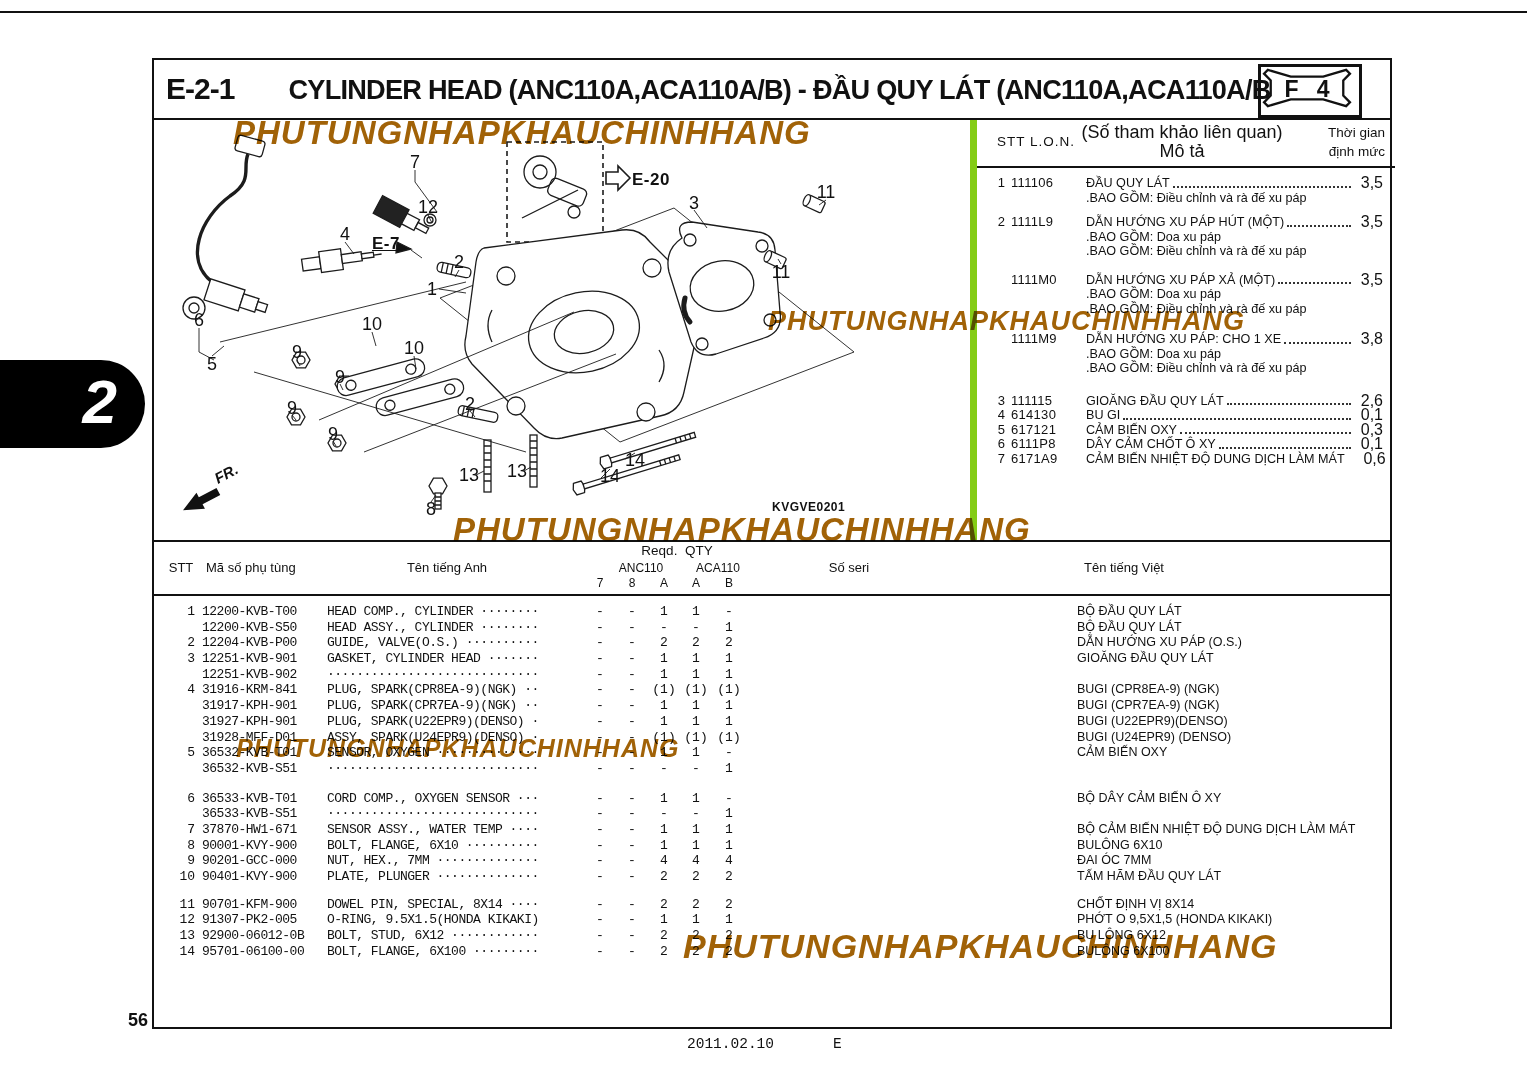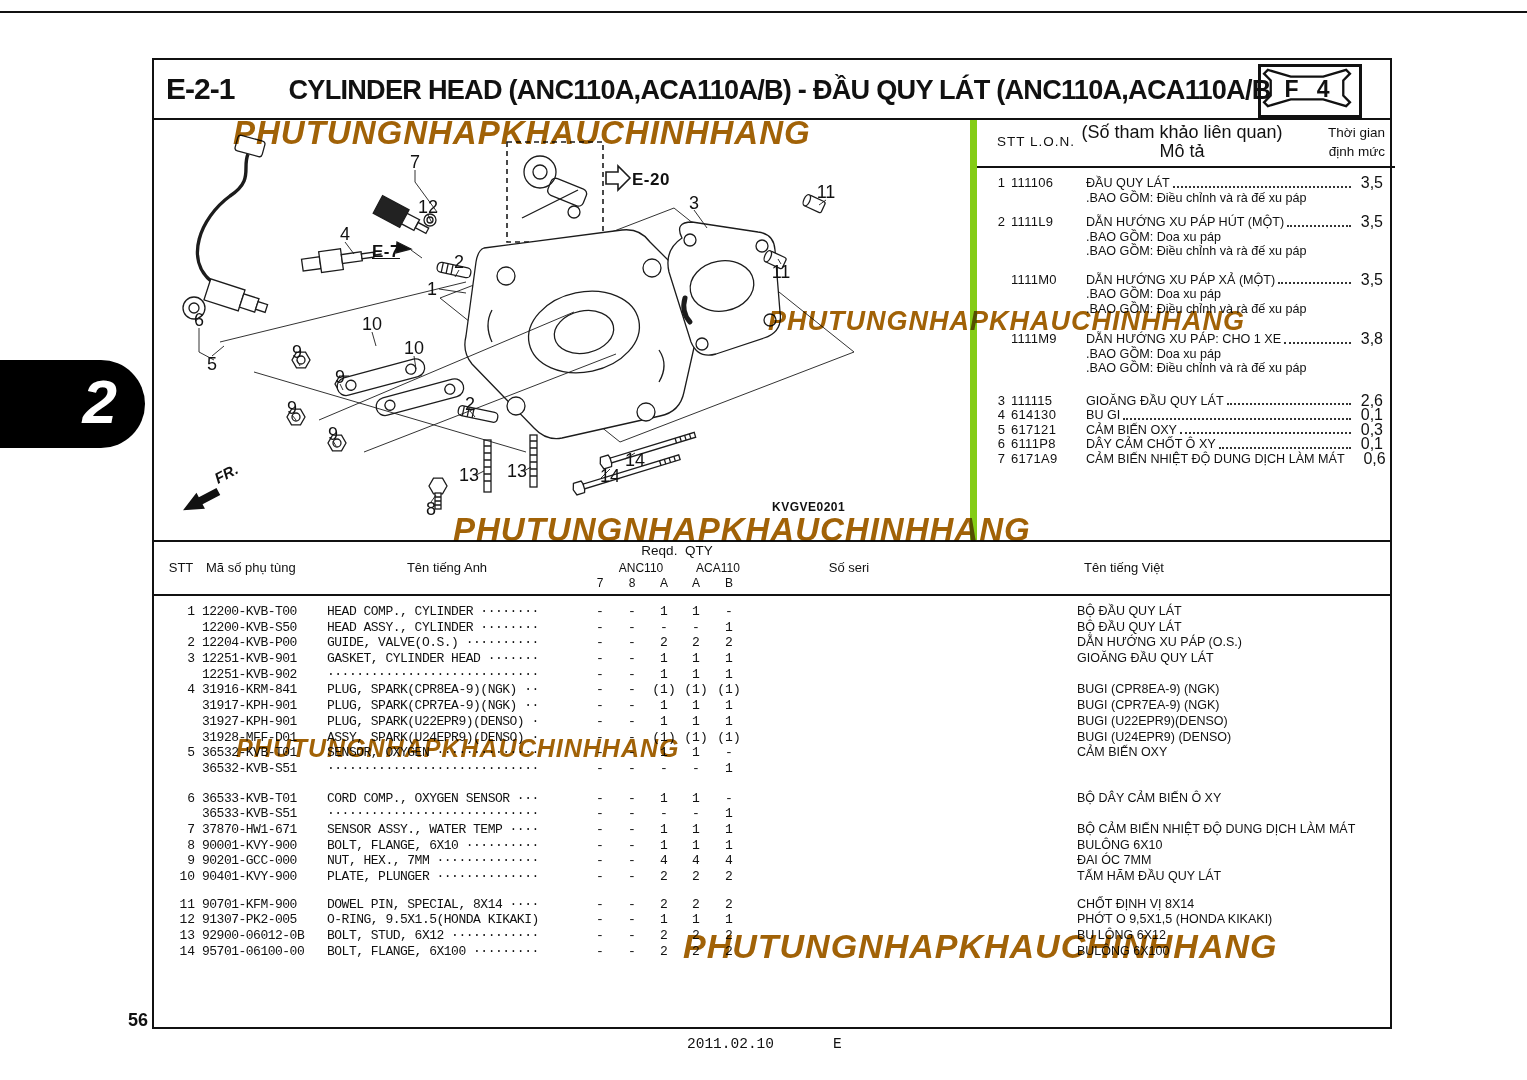--- a/index.html
+++ b/index.html
@@ -275,21 +275,21 @@
                 <path d="M210,332 L462,234"></path>
             </g>
 
             <g transform="translate(52,378) rotate(-28)">
               <polygon points="-26,0 -6,-9 -6,-4 14,-4 14,4 -6,4 -6,9" fill="#111" stroke="none"></polygon>
             </g>
           </g>
           <text x="64" y="364" transform="rotate(-28 64 364)" font-size="15" font-weight="bold" font-style="italic" fill="#111">FR.</text>
         </svg>
         <div class="reflabel" style="left:478px;top:50px;">E-20</div>
-        <div class="reflabel" style="left:218px;top:122px;text-decoration:underline;">E-7</div>
+        <div class="reflabel" style="left:218px;top:114px;text-decoration:underline;">E-7</div>
         <div class="diag-code">KVGVE0201</div>
         <div>
             <div class="callout" style="left: 261px; top: 42px;">7</div>
             <div class="callout" style="left: 274px; top: 87px;">12</div>
             <div class="callout" style="left: 191px; top: 114px;">4</div>
             <div class="callout" style="left: 305px; top: 142px;">2</div>
             <div class="callout" style="left: 278px; top: 169px;">1</div>
             <div class="callout" style="left: 45px; top: 200px;">6</div>
             <div class="callout" style="left: 58px; top: 244px;">5</div>
             <div class="callout" style="left: 218px; top: 204px;">10</div>

